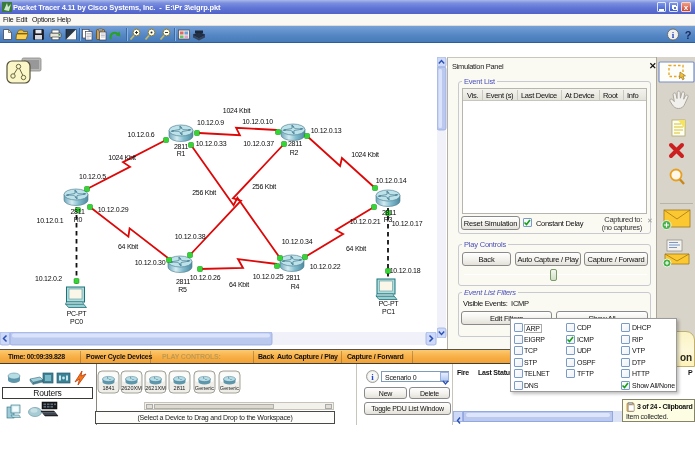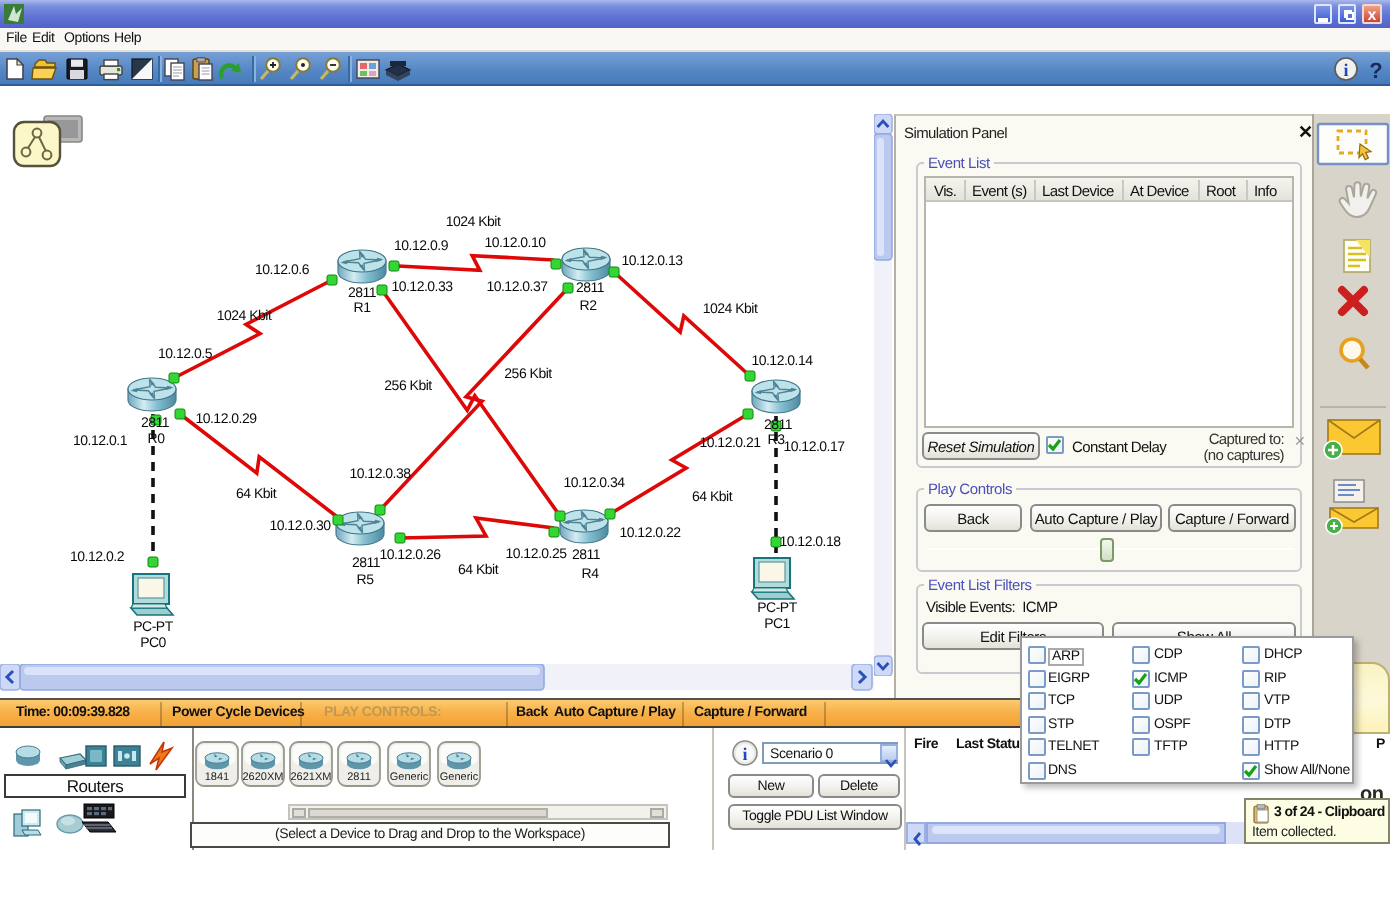--- a/index.html
+++ b/index.html
@@ -21,20 +21,21 @@
 </head>
 <body>
 <div id="app">
 
 <div class="abs" style="left:0;top:0;width:695px;height:14px;
   background:linear-gradient(180deg,#aab8ea 0%,#7a8ede 22%,#6276d6 55%,#5062c8 100%);">
   <svg class="abs" style="left:2px;top:1px" width="11" height="11" viewBox="0 0 11 11">
     <rect x="0" y="1" width="10" height="10" fill="#3a7a3a"></rect>
     <path d="M2 9 L5 2 L6 6 L9 3 L7 10 Z" fill="#cfe6cf"></path>
   </svg>
+  <div class="abs" style="left:13px;top:2.5px;font-size:7.5px;font-weight:bold;color:#fff;letter-spacing:-0.15px;white-space:nowrap;">Packet Tracer 4.11 by Cisco Systems, Inc.&nbsp; -&nbsp; E:\Pr 3\eigrp.pkt</div>
   <div class="abs" style="left:657px;top:2px;width:9px;height:10px;background:linear-gradient(180deg,#7e96e8,#3c5cd0);border:1px solid #dfe6ff;border-radius:1px;">
      <div class="abs" style="left:1px;top:6px;width:5px;height:2px;background:#fff;"></div>
       </div>
   <div class="abs" style="left:669px;top:2px;width:9px;height:10px;background:linear-gradient(180deg,#7e96e8,#3c5cd0);border:1px solid #dfe6ff;border-radius:1px;">
      <div class="abs" style="left:1.5px;top:1.5px;width:4px;height:4px;border:1px solid #fff;"></div>
      <div class="abs" style="left:3px;top:3px;width:4px;height:4px;border:1px solid #fff;background:#5c74d6;"></div>
       </div>
   <div class="abs" style="left:681px;top:2px;width:10px;height:10px;background:linear-gradient(180deg,#f0a088,#cc4433);border:1px solid #f4d8cc;border-radius:1px;
      color:#fff;font-size:8px;font-weight:bold;text-align:center;line-height:9px;">x</div>
 </div>
@@ -296,41 +297,41 @@
     <span class="abs t75" style="left:58px;top:2px;">Last Device</span>
     <span class="abs t75" style="left:102px;top:2px;">At Device</span>
     <span class="abs t75" style="left:140px;top:2px;">Root</span>
     <span class="abs t75" style="left:164px;top:2px;">Info</span>
     <div class="abs" style="left:19px;top:1px;width:1px;height:10px;background:#c9c9c1;"></div>
     <div class="abs" style="left:54px;top:1px;width:1px;height:10px;background:#c9c9c1;"></div>
     <div class="abs" style="left:98px;top:1px;width:1px;height:10px;background:#c9c9c1;"></div>
     <div class="abs" style="left:136px;top:1px;width:1px;height:10px;background:#c9c9c1;"></div>
     <div class="abs" style="left:160px;top:1px;width:1px;height:10px;background:#c9c9c1;"></div>
   </div>
-  <div class="btn" style="left:13px;top:158px;width:59px;height:14px;line-height:13px;font-style:italic;">Reset Simulation</div>
+  <div class="btn" style="left:13px;top:158px;width:59px;height:14px;line-height:13px;">Reset Simulation</div>
   <div class="cb" style="left:75px;top:160px;">
     <svg width="9" height="9" viewBox="0 0 9 9">
           <path d="M1.5 4.5 L3.5 6.5 L7 2" fill="none" stroke="#18a018" stroke-width="1.6"></path>
         </svg>
   </div>
   <span class="abs t75" style="left:88px;top:161px;">Constant Delay</span>
   <span class="abs t75" style="left:146px;top:157px;width:48px;text-align:right;color:#333;">Captured to:</span>
   <span class="abs t75" style="left:146px;top:165px;width:48px;text-align:right;color:#333;">(no captures)</span>
   <span class="abs" style="left:199px;top:159px;font-size:7px;color:#999;">✕</span>
 
   <div class="fieldset" style="left:10px;top:186px;width:193px;height:42px;"></div>
   <span class="legend" style="left:14px;top:182px;">Play Controls</span>
   <div class="btn" style="left:14px;top:194px;width:49px;height:14px;line-height:13px;">Back</div>
   <div class="btn" style="left:67px;top:194px;width:66px;height:14px;line-height:13px;">Auto Capture / Play</div>
   <div class="btn" style="left:136px;top:194px;width:64px;height:14px;line-height:13px;">Capture / Forward</div>
   <div class="abs" style="left:16px;top:216px;width:183px;height:1px;background:#b0b0a8;border-bottom:1px solid #fff;"></div>
   <div class="abs" style="left:102px;top:211px;width:7px;height:12px;background:linear-gradient(180deg,#f4f8ee,#cfe0c4);border:1px solid #7a9a6a;border-radius:2px;"></div>
 
   <div class="fieldset" style="left:10px;top:234px;width:193px;height:45px;"></div>
-  <span class="legend" style="left:14px;top:230px;">Event List Filters</span>
+  <span class="legend" style="left:14px;top:230px;font-style:italic;">Event List Filters</span>
   <span class="abs t75" style="left:15px;top:241px;">Visible Events:&nbsp; ICMP</span>
   <div class="btn" style="left:13px;top:253px;width:91px;height:14px;line-height:13px;">Edit Filters</div>
   <div class="btn" style="left:108px;top:253px;width:92px;height:14px;line-height:13px;">Show All</div>
 </div>
 
 <div class="abs" id="rightstrip" style="left:656px;top:57px;width:39px;height:286px;background:#d8d4ca;border-left:1px solid #aaa69c;">
   <svg width="39" height="286" viewBox="0 0 39 286">
 
     <rect x="2" y="5" width="35" height="20" fill="#fdfdfa" stroke="#7890c8" stroke-width="1.2" rx="1"></rect>
     <rect x="12" y="8.5" width="14" height="11" fill="none" stroke="#e8a820" stroke-width="1.4" stroke-dasharray="2.5,2"></rect>
@@ -522,21 +523,21 @@
       </div>
       <div class="abs" style="left:10px;top:0;width:150px;height:11px;background:#bcc9ef;border:1px solid #93a8e2;">
         <div class="abs" style="left:2px;top:1px;width:144px;height:3.5px;background:#dde5fa;border-radius:2px;"></div>
       </div>
       <div class="abs" style="left:160px;top:0;width:78px;height:11px;background:#dde3f6;"></div>
     </div>
   </div>
 </div>
 
 <div class="abs" style="left:650px;top:331px;width:45px;height:36px;background:linear-gradient(180deg,#fbf3c4 0%,#fdf8da 55%,#fdf2b8 100%);border:1px solid #c0b070;border-radius:0 9px 0 0;">
-  <span class="abs" style="left:29px;top:20px;font-size:10px;font-weight:bold;color:#2a2a22;letter-spacing:-0.2px;margin-top:40px;">on</span>
+  <span class="abs" style="left:29px;top:20px;font-size:10px;font-weight:bold;color:#2a2a22;letter-spacing:-0.2px;">on</span>
 </div>
 
 <div class="abs" id="popup" style="left:510px;top:318px;width:167px;height:74px;background:#fff;border:1px solid #9a9a9a;box-shadow:2px 2px 3px rgba(0,0,0,0.25);">
   <div class="cb" style="left:3px;top:4px;"></div>
       <span class="abs t75" style="left:13px;top:5px;border:1px solid #aaa;padding:0 1px;">ARP</span>
   <div class="cb" style="left:55px;top:4px;"></div>
       <span class="abs t75" style="left:66px;top:5px;">CDP</span>
   <div class="cb" style="left:110px;top:4px;"></div>
       <span class="abs t75" style="left:121px;top:5px;">DHCP</span>
   <div class="cb" style="left:3px;top:15.5px;"></div>

